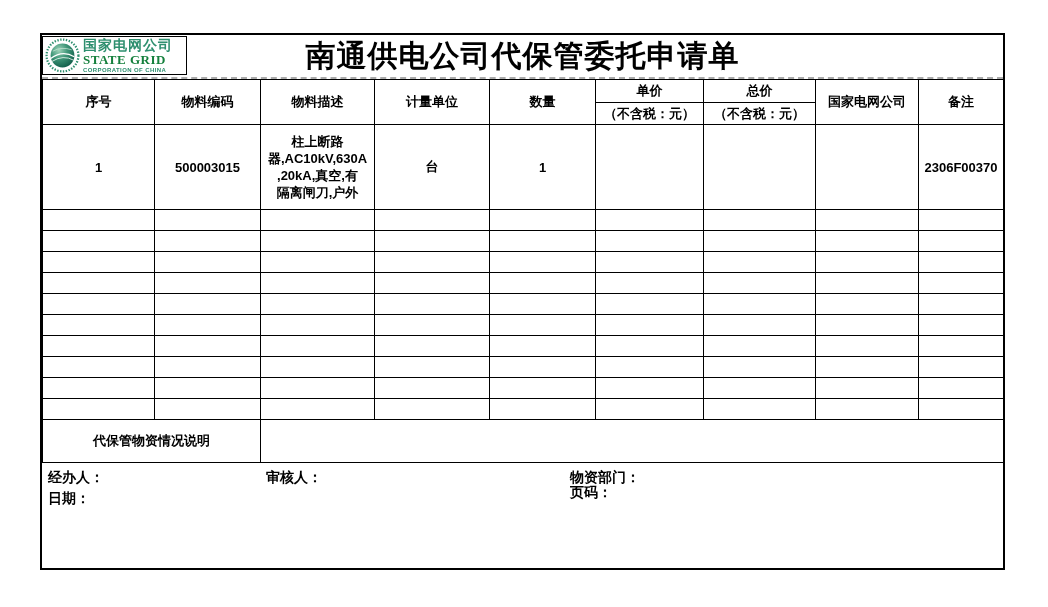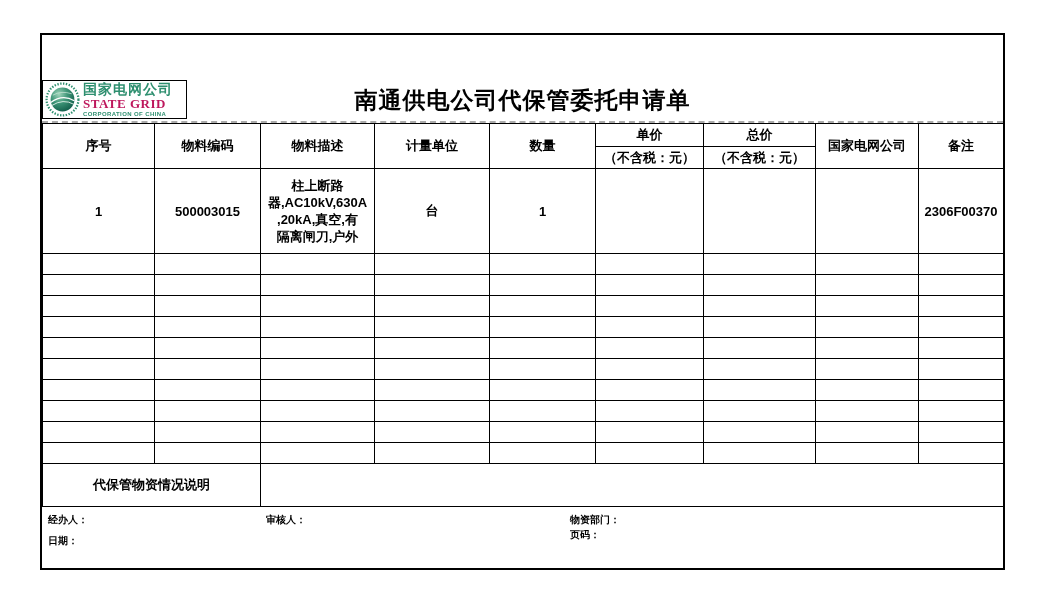--- a/index.html
+++ b/index.html
@@ -9,45 +9,45 @@
   .doc { position:absolute; left:40px; top:33px; width:965px; height:537px;
     border:2px solid #000; background:#fff; }
 
   
   .doc-header { position:relative; height:44px; border-bottom:2px dashed #ababab; }
   .logo-box { position:absolute; left:0px; top:1px; width:145px; height:39px;
     border:1px solid #000; display:flex; align-items:center; gap:3px; padding:1px 2px; background:#fff; }
   .emblem { width:35px; height:35px; flex:0 0 auto; }
   .logo-text { display:flex; flex-direction:column; line-height:1; }
   .logo-cn { font-size:14px; font-weight:bold; color:#2e8f6f; letter-spacing:1px; }
-  .logo-en { font-size:13px; font-weight:bold; color:#be185d;
+  .logo-en { font-size:13px; font-weight:bold; color:#15803d;
     font-family:"Liberation Serif","DejaVu Serif",serif; letter-spacing:.5px; margin-top:1px; }
   .logo-sub { font-size:6px; font-weight:bold; color:#2e8f6f; letter-spacing:.4px; margin-top:1px; }
-  .doc-title { text-align:center; font-size:23px; font-weight:bold; line-height:42px; letter-spacing:1px;margin-top:44px; }
+  .doc-title { text-align:center; font-size:30px; font-weight:bold; line-height:42px; letter-spacing:1px; }
 
   
   .info-row { position:relative; height:50px; font-size:14px; font-weight:bold; }
   .info-unit { position:absolute; left:6px; top:15px; }
   .info-number { position:absolute; left:532px; top:15px; }
 
   
   table.grid { width:961px; border-collapse:collapse; table-layout:fixed; }
   table.grid td, table.grid th { border:1px solid #000; font-size:13px; font-weight:bold;
     text-align:center; vertical-align:middle; padding:0 2px; overflow:hidden; }
   tr.hdr1 th { height:23px; }
   tr.hdr2 th { height:22px; }
   tr.data-row td { height:85px; }
   td.desc-cell { white-space:pre-line; line-height:17px; font-size:13px; }
   td.remark-cell { font-size:12px; letter-spacing:0; }
   tr.empty-row td { height:21px; }
   tr.note-row td { height:43px; }
   td.note-label { font-size:14px; }
 
   
-  .doc-footer { position:relative; height:53px; font-size:10px; font-weight:bold;text-align:center; }
+  .doc-footer { position:relative; height:53px; font-size:14px; font-weight:bold;text-align:center; }
   .f-handler { position:absolute; left:6px;   top:6px; }
   .f-reviewer{ position:absolute; left:224px; top:6px; }
   .f-dept    { position:absolute; left:528px; top:6px; }
   .f-date    { position:absolute; left:6px;   top:27px; }
   .f-page    { position:absolute; left:528px; top:21px; }
 </style>
 </head>
 <body>
 
 <div class="page">

